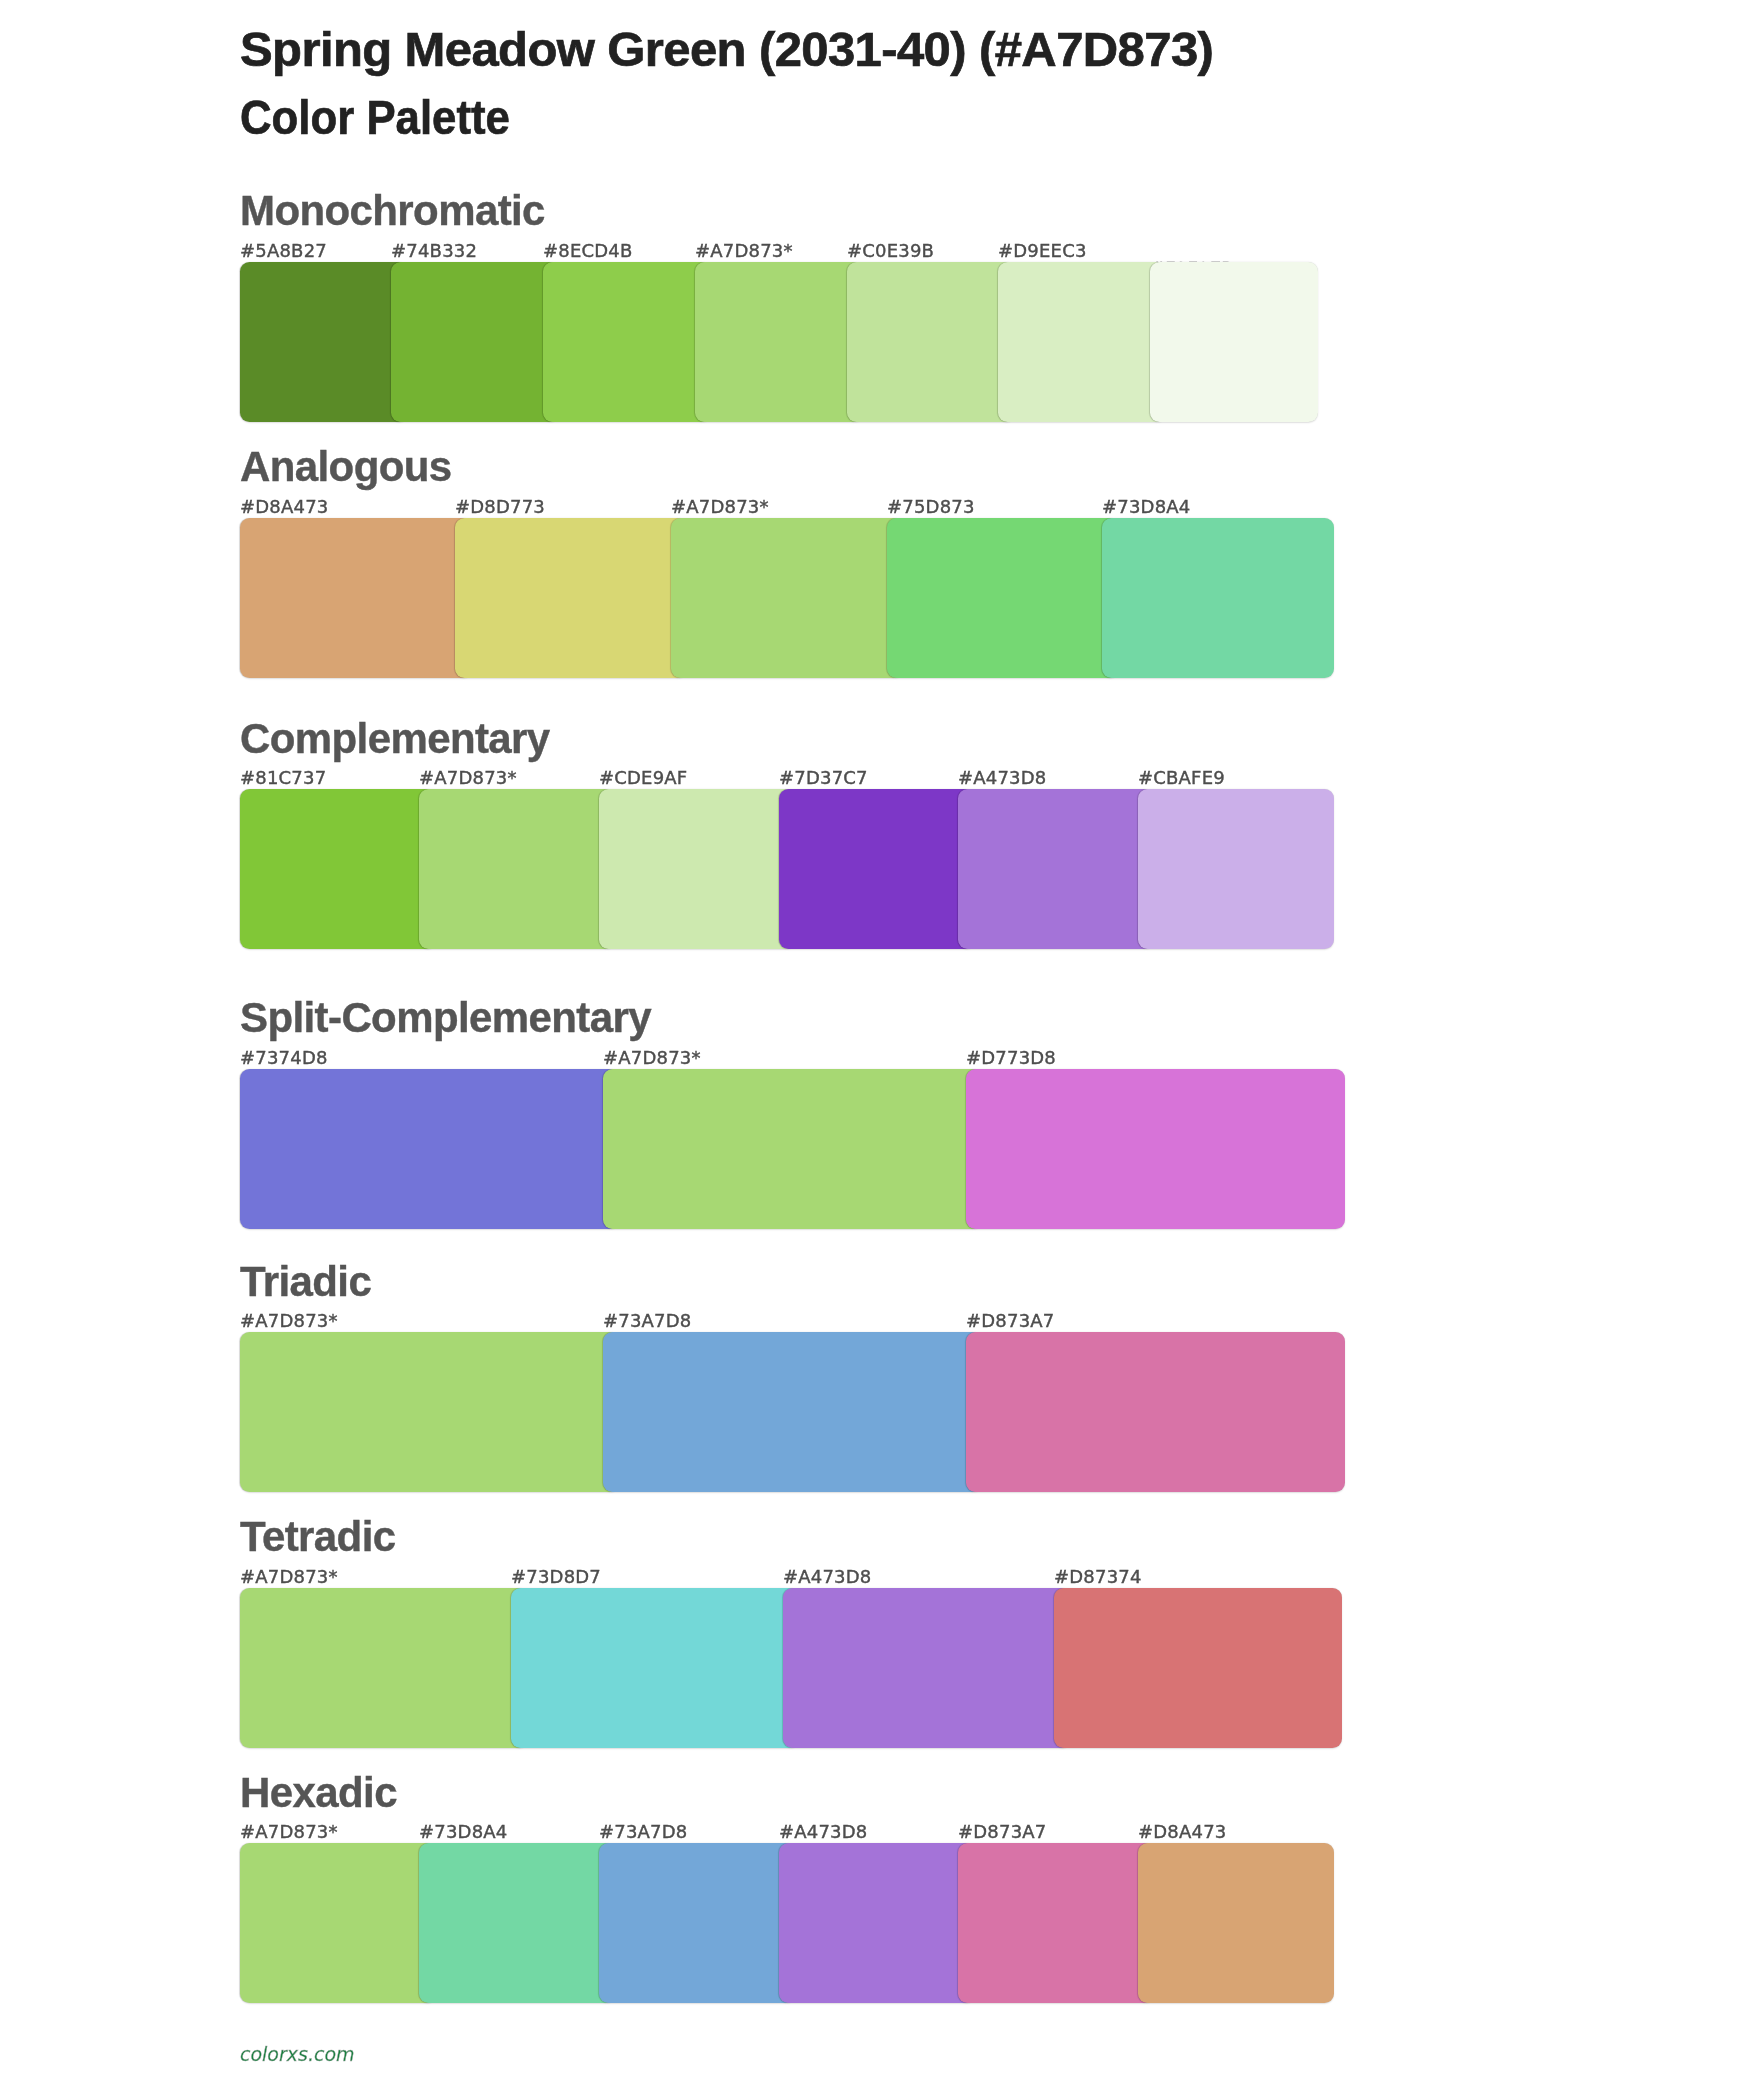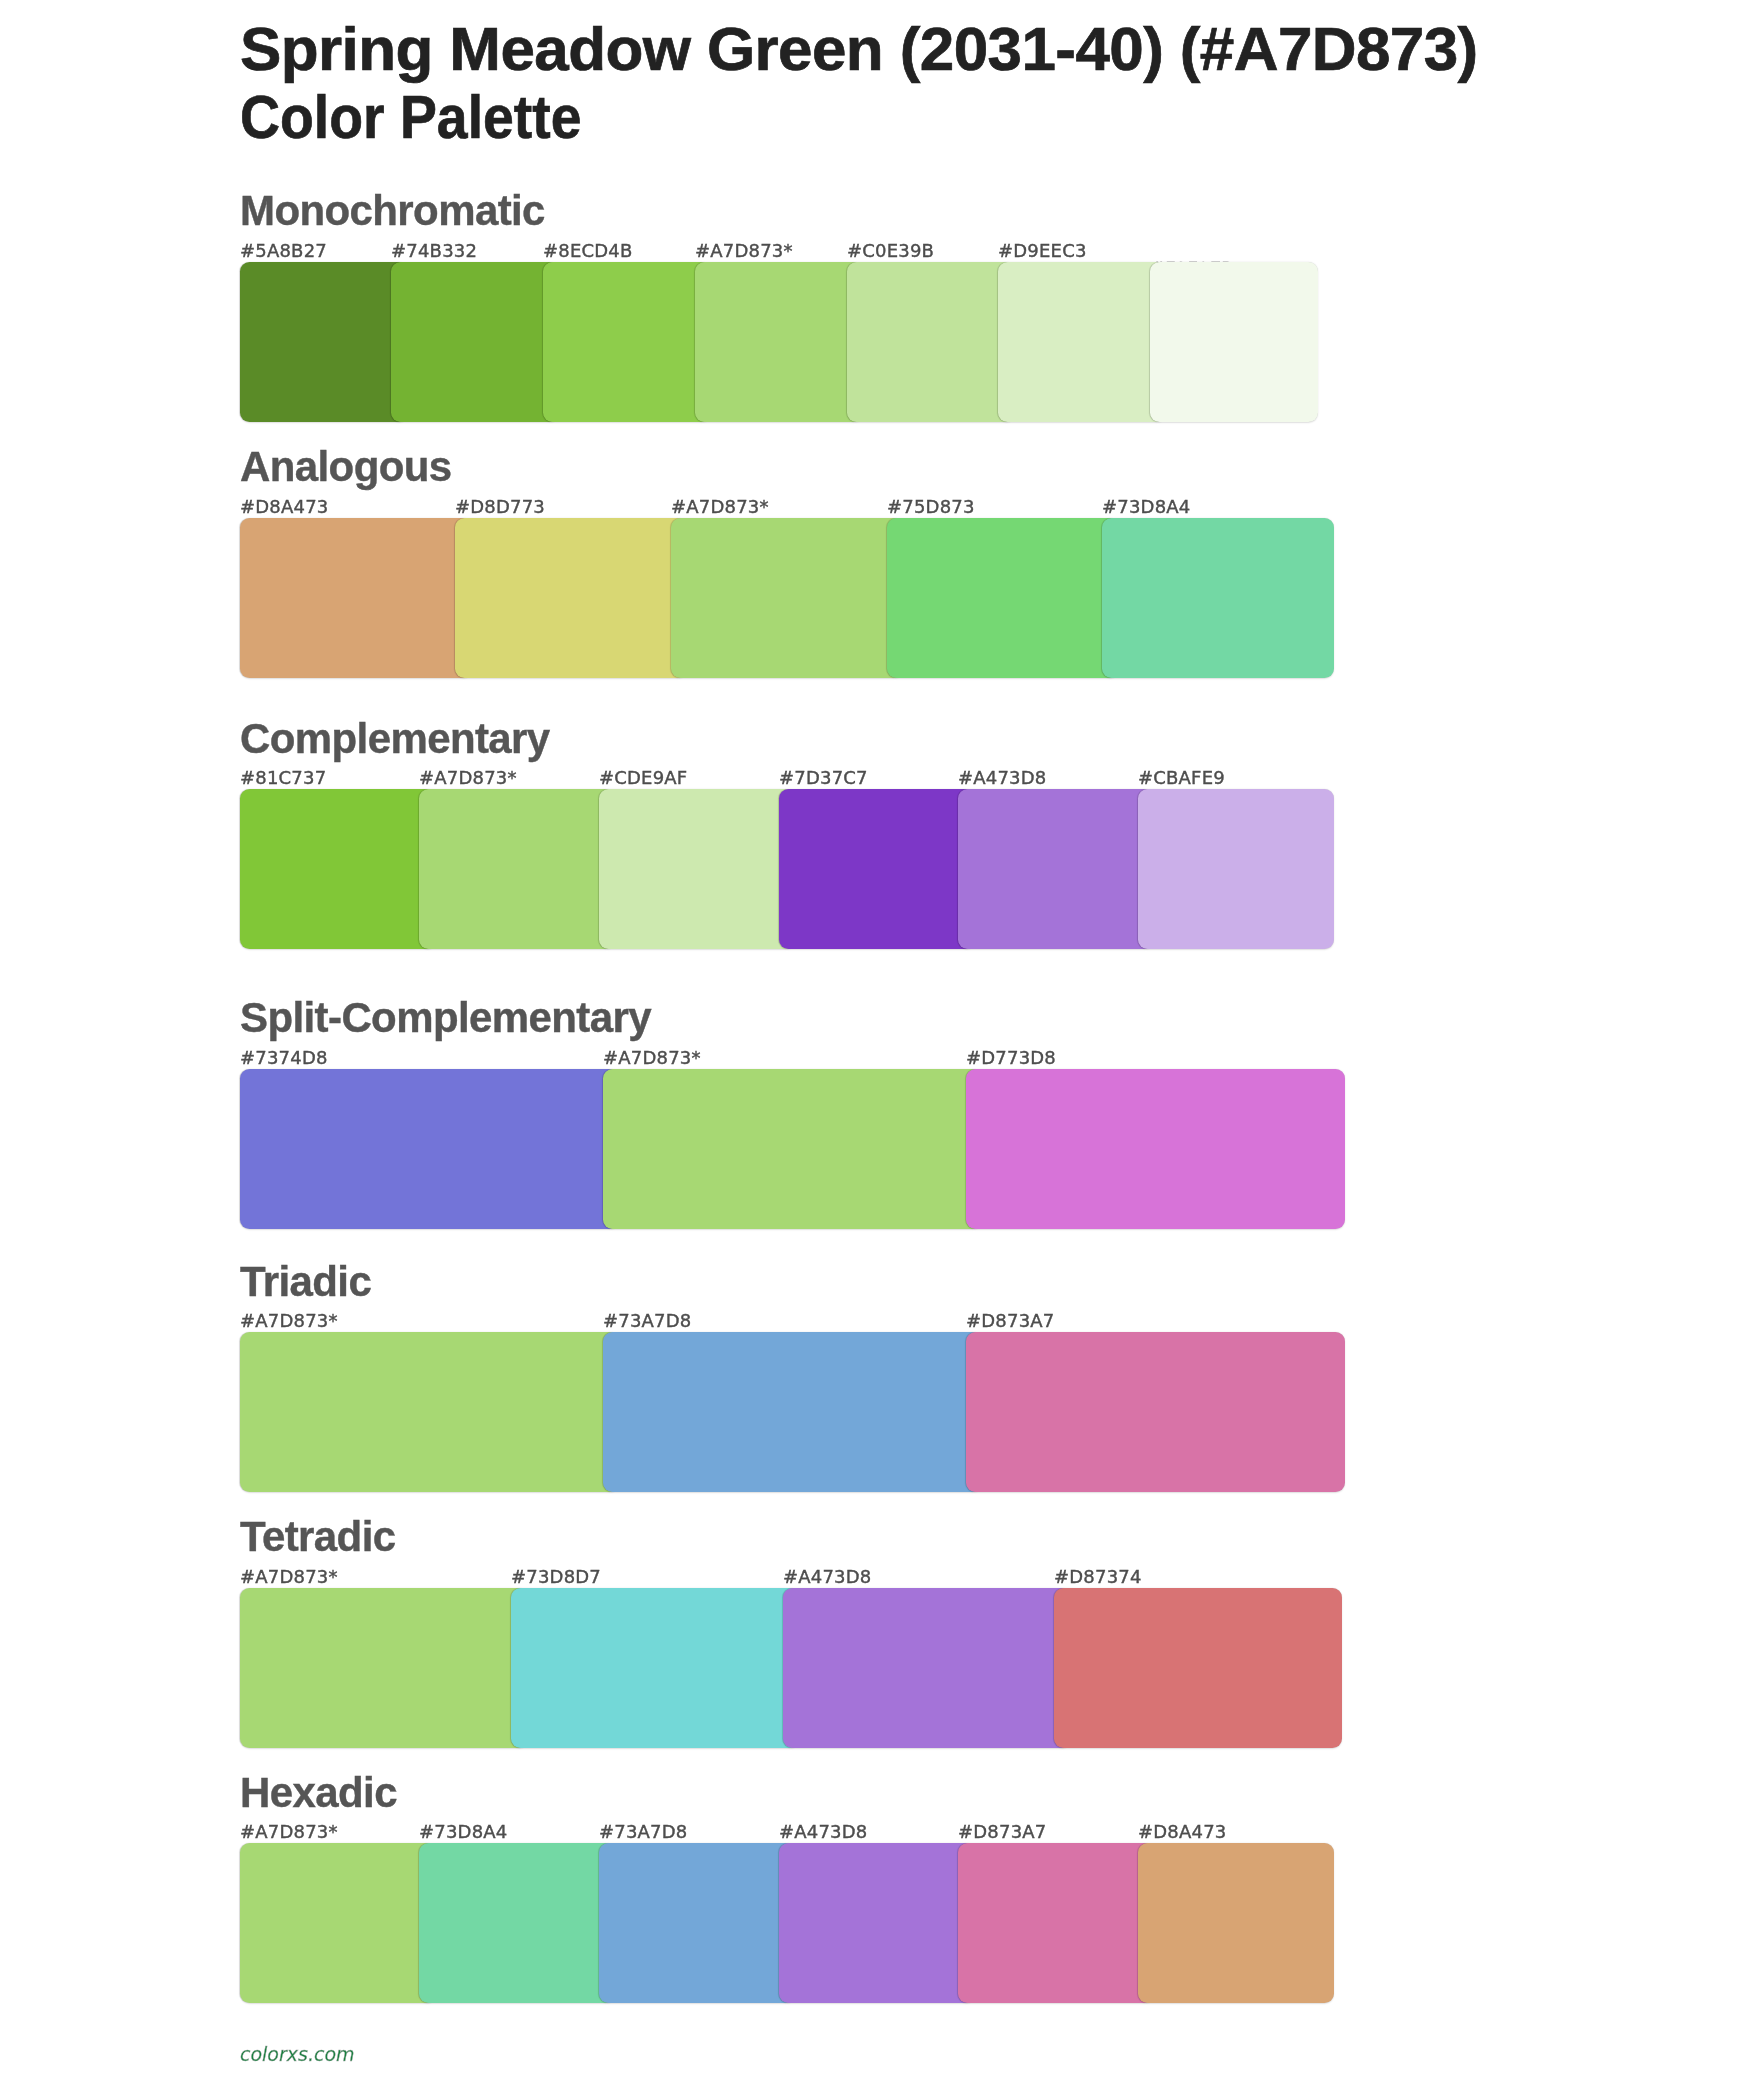--- a/index.html
+++ b/index.html
@@ -9,21 +9,21 @@
     width:1757px;height:2077px;background:#ffffff;
     font-family:"DejaVu Sans", sans-serif;
     -webkit-font-smoothing:antialiased;
   }
   .page{position:relative;width:1757px;height:2077px;overflow:hidden;}
 
   .title{
     position:absolute;left:240px;top:15px;width:1278px;
     font-family:"Liberation Sans", sans-serif;
     font-weight:700;color:#222222;
-    font-size:62px;line-height:68px;
+    font-size:49px;line-height:68px;
     -webkit-text-stroke:0.7px #222222;
     white-space:nowrap;
   }
   .title-line{display:block;transform-origin:left top;transform:translateZ(0);}
   .title-line1{letter-spacing:-0.6px;}
   .title-line2{transform:scaleX(0.893) translateZ(0);}
 
   .section{position:absolute;left:0;width:1757px;}
   .sec-head{
     position:absolute;left:240px;

